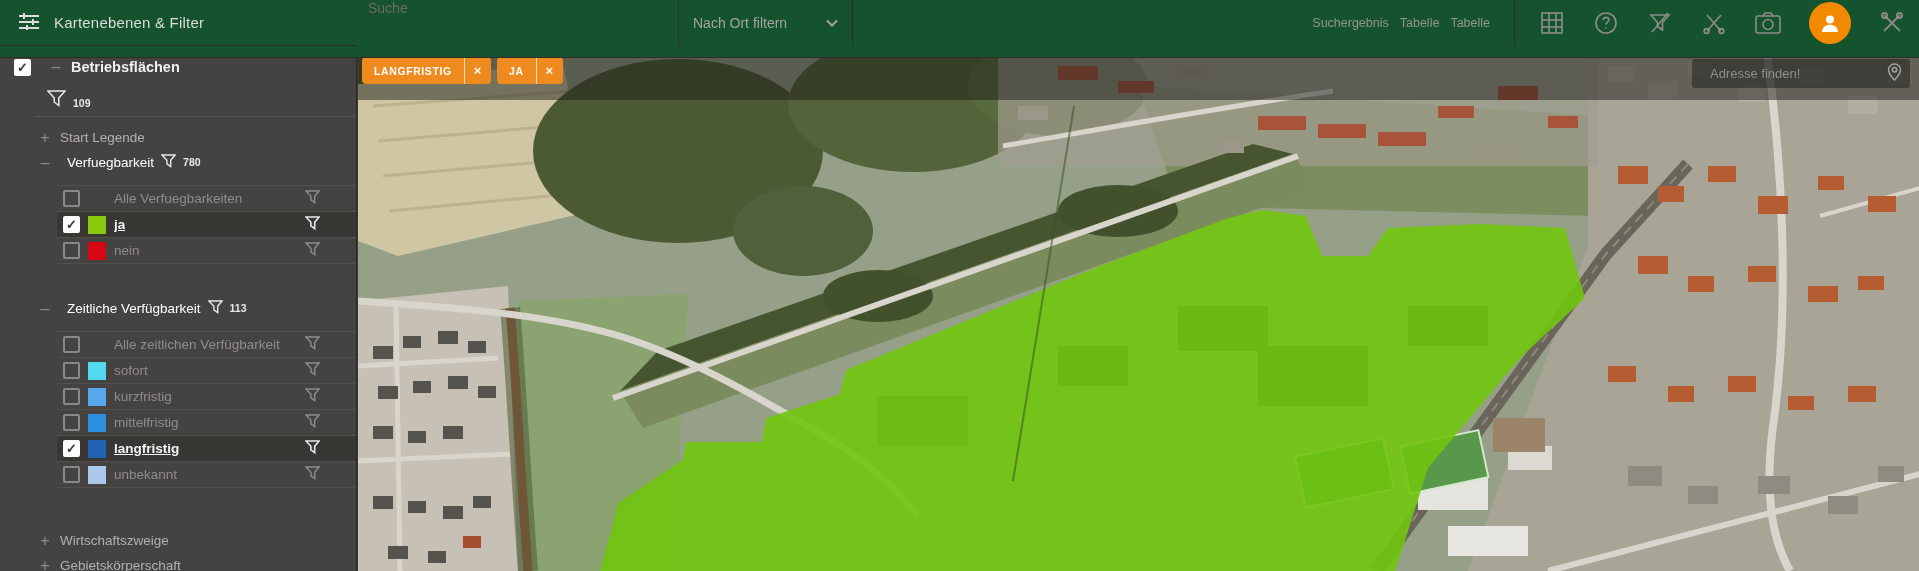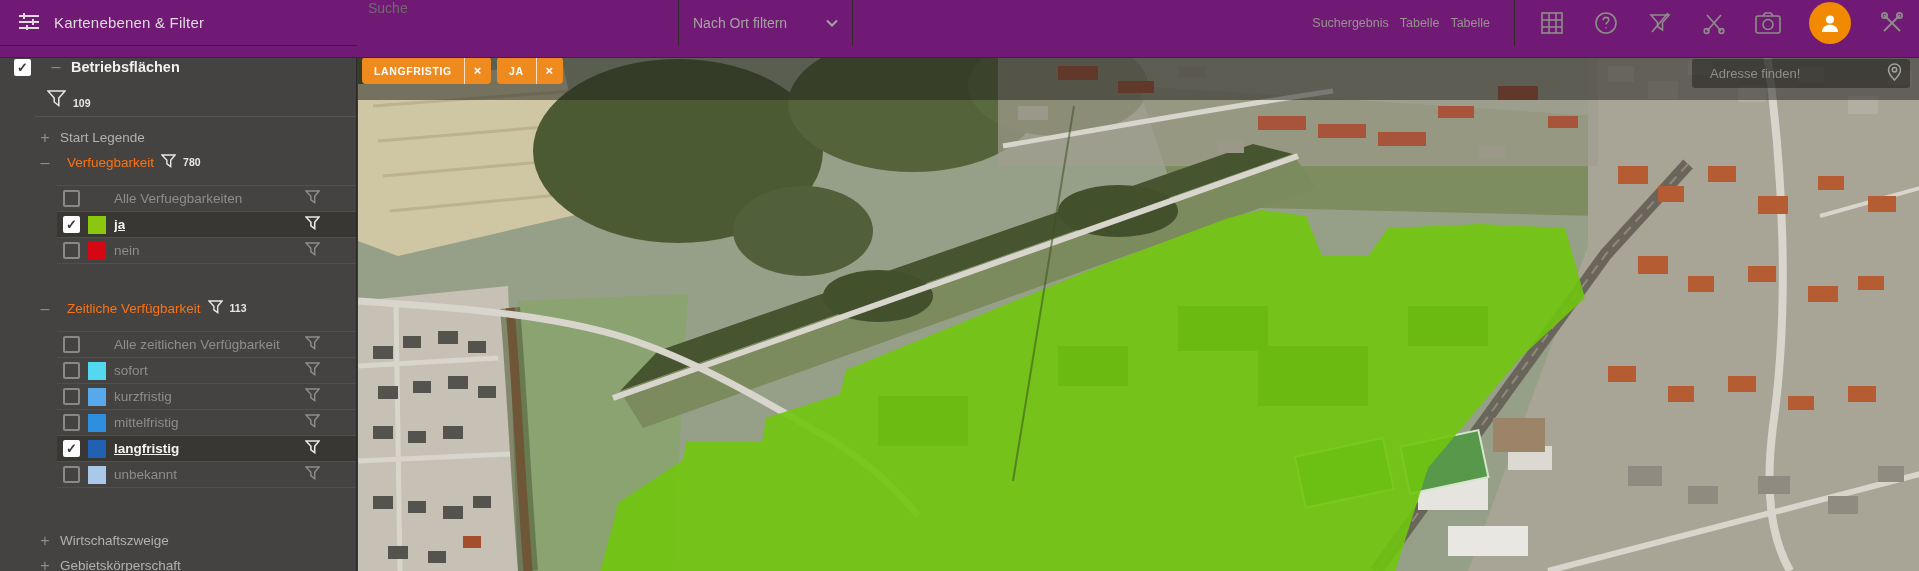--- a/index.html
+++ b/index.html
@@ -2,21 +2,21 @@
 <html><head>
 <meta charset="utf-8">
 <style>
   * { margin:0; padding:0; box-sizing:border-box; }
   html,body { width:1919px; height:571px; overflow:hidden; background:#3a3937;
               font-family:"Liberation Sans", sans-serif; }
   .app { position:relative; width:1919px; height:571px; }
 
   
   .topbar { position:absolute; left:0; top:0; width:1919px; height:58px;
-            background:#701a75; border-bottom:1px solid #2f2e2c; z-index:30; }
+            background:#14532d; border-bottom:1px solid #2f2e2c; z-index:30; }
   .tb-side { position:absolute; left:0; top:0; width:357px; height:46px;
              display:flex; align-items:center; border-bottom:1px solid #2b2a28; }
   .tb-side .sliders { margin-left:18px; }
   .tb-title { margin-left:14px; font-size:15px; color:#dddcda; letter-spacing:.2px; }
   .tb-search { position:absolute; left:358px; top:0; width:320px; height:46px; display:flex; align-items:flex-start; }
   .tb-search input { background:transparent; border:none; outline:none; color:#b5b3b0;
                      font-size:14px; padding-left:10px; width:300px; font-family:inherit; }
   .tb-search input::placeholder { color:#6e6c69; }
   .vdiv { position:absolute; top:0; width:1px; height:46px; background:#2e2d2b; }
   .tb-select { position:absolute; left:679px; top:0; width:173px; height:46px;
@@ -48,21 +48,21 @@
   .sb-root .tgl { margin-left:12px; }
   .sb-root .lbl { color:#f2f1ef; font-weight:bold; font-size:14.5px; margin-left:2px; }
   .sb-filterrow { display:flex; align-items:flex-end; gap:7px; padding:2px 0 6px 12px;
                   border-bottom:1px solid #56544f;margin-left:35px; }
   .count { font-size:10.5px; font-weight:bold; color:#e8e7e5; padding-bottom:1px; }
   .funnel { color:#8f8d8a; cursor:pointer; flex:0 0 auto; }
   .funnel.big, .funnel.lit { color:#e8e7e5; }
   .node { display:flex; align-items:center; height:25px; padding-left:32px; cursor:pointer; }
   .node .nlbl { margin-left:2px; color:#b3b1ae; }
   .sect-head { display:flex; align-items:center; height:25px; padding-left:32px; gap:7px; }
-  .sect-head .nlbl { margin-left:2px; color:#f97316; cursor:pointer; }
+  .sect-head .nlbl { margin-left:2px; color:#ffffff; cursor:pointer; }
   .items { margin:10px 0 14px 57px; border-top:1px solid #514f4b; }
   .item { display:flex; align-items:center; height:26px; padding:0 36px 0 6px;
           border-bottom:1px solid #514f4b; cursor:pointer; }
   .item .swatch { width:18px; height:18px; margin-left:8px; flex:0 0 auto; }
   .item .ilbl { margin-left:8px; color:#8f8d8a; white-space:nowrap; overflow:hidden; }
   .item .sp { flex:1; }
   .item.sel { background:#393734; }
   .item.sel .ilbl { color:#f4f3f1; font-weight:bold; text-decoration:underline; }
   .item.noswatch .ilbl { margin-left:34px; }
   .gap18 { height:18px; } .gap26 { height:26px; }

